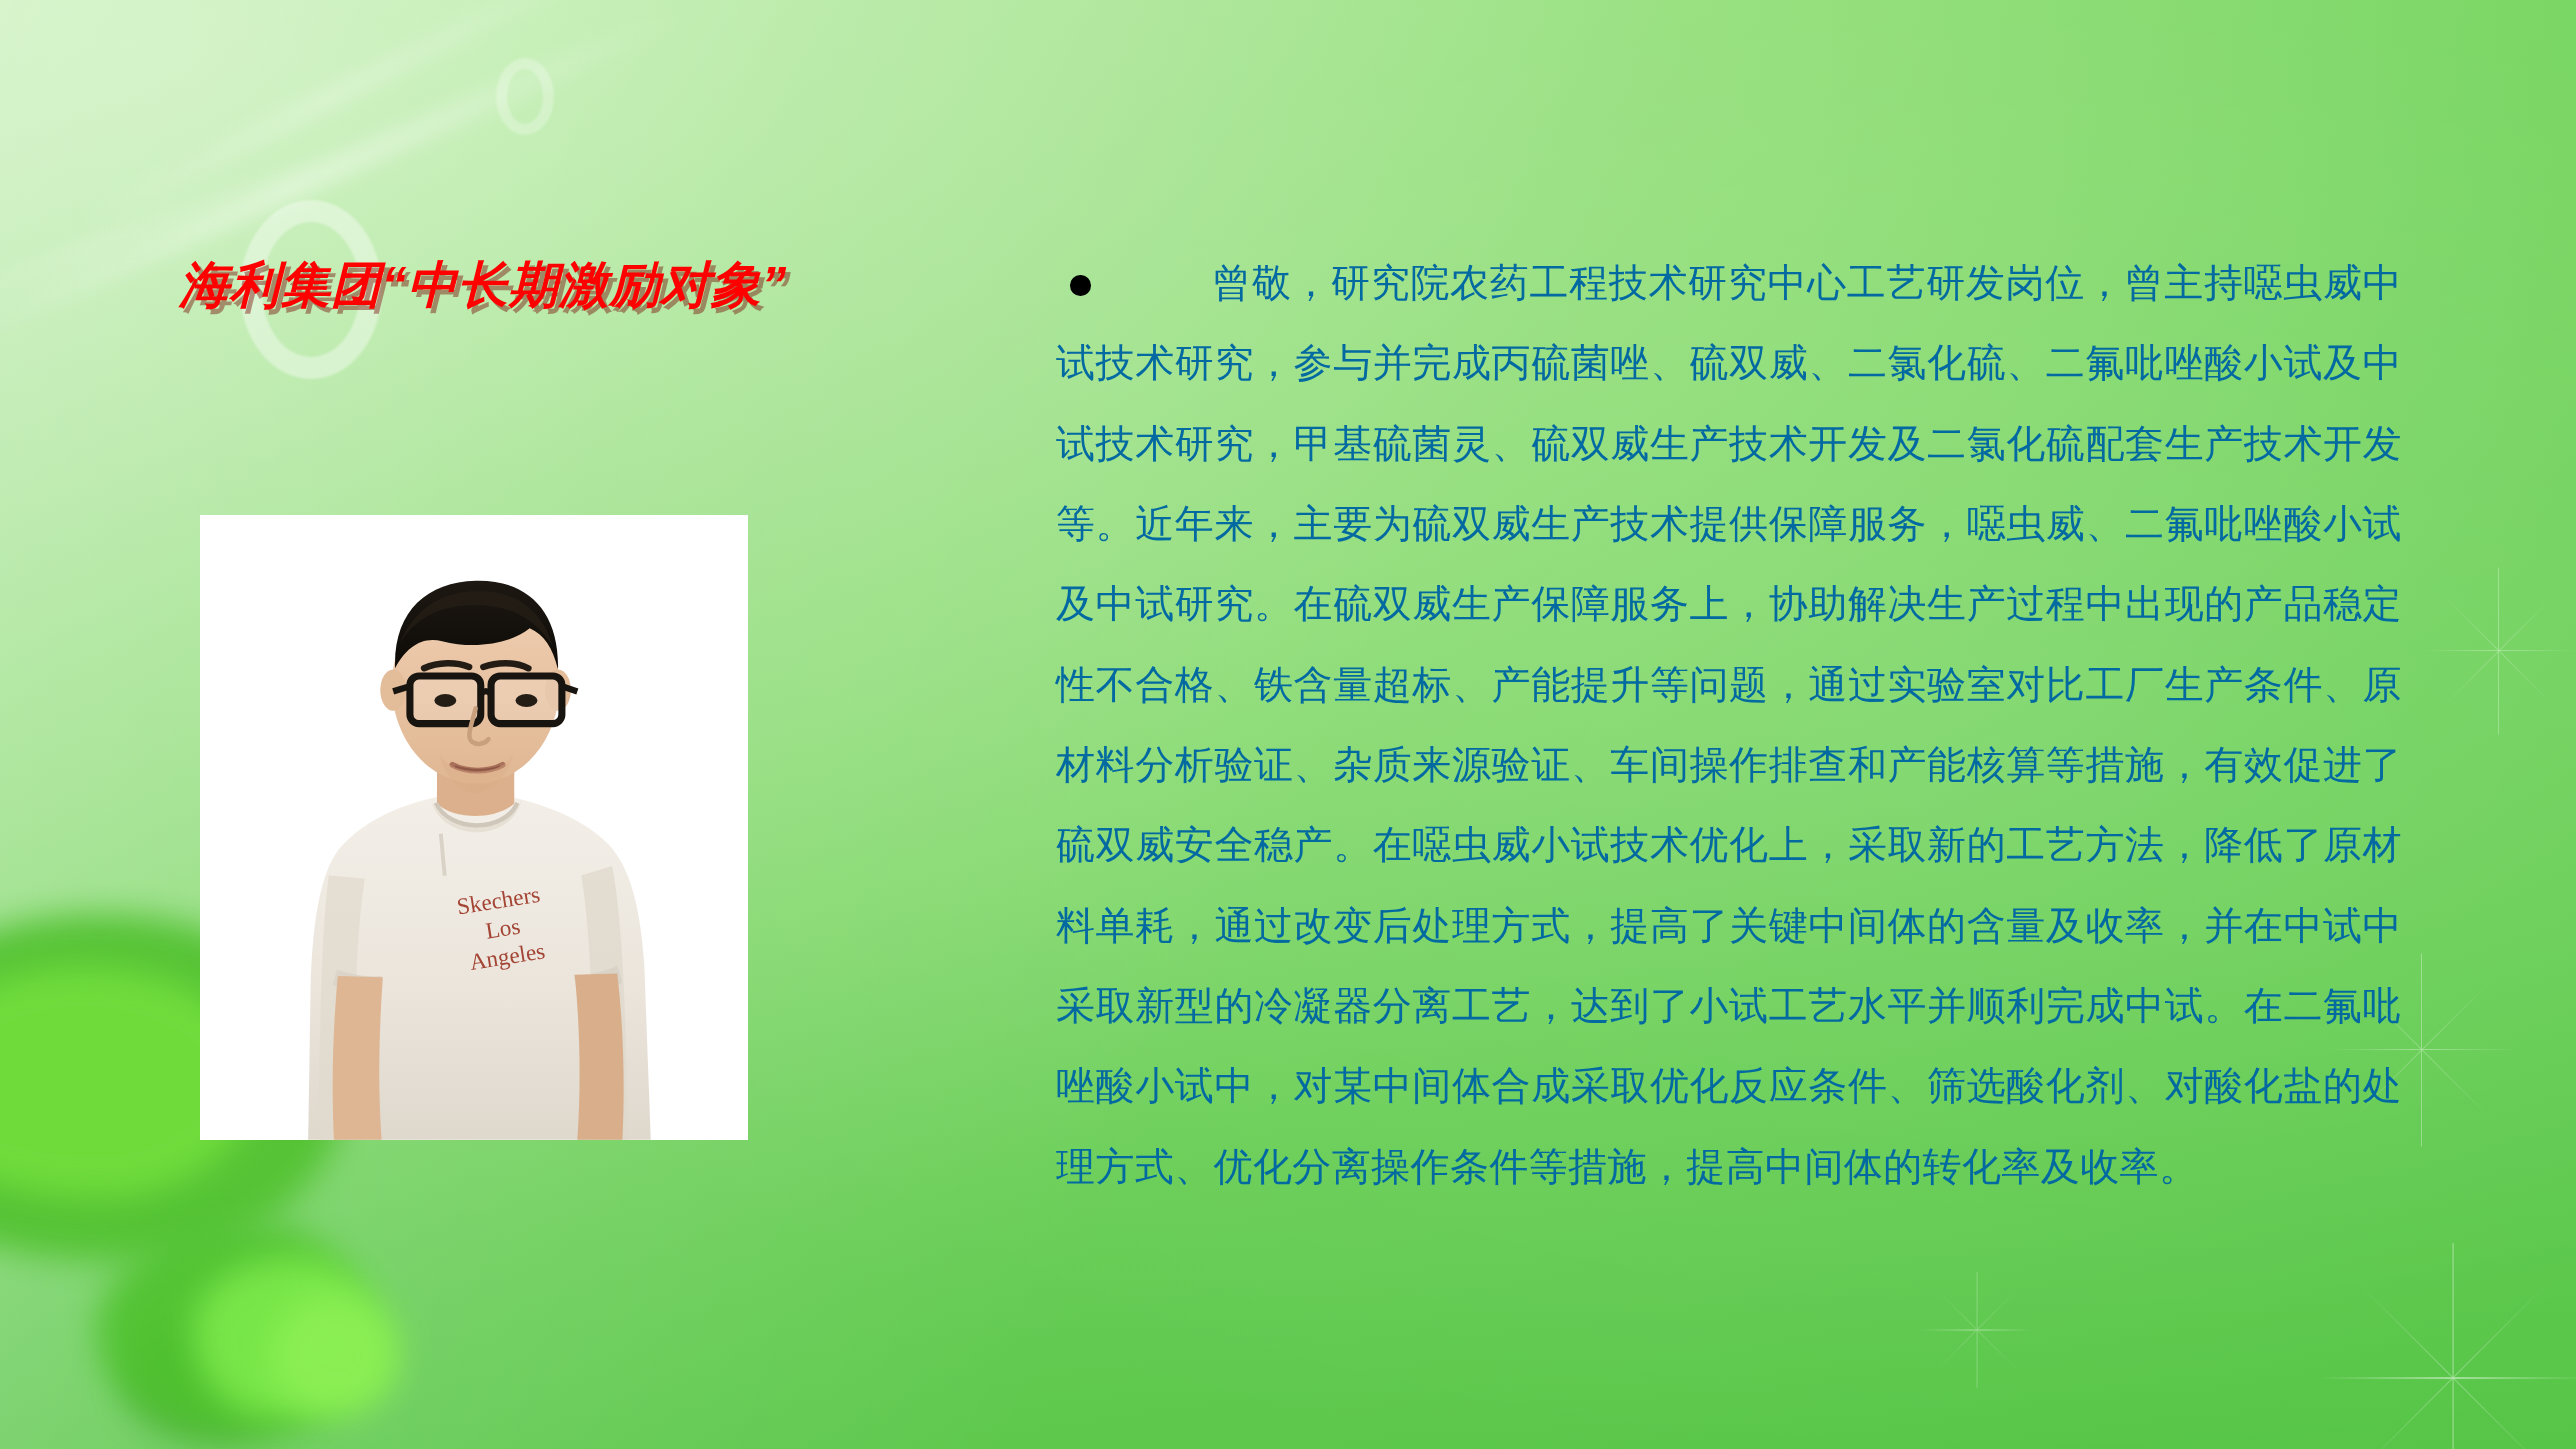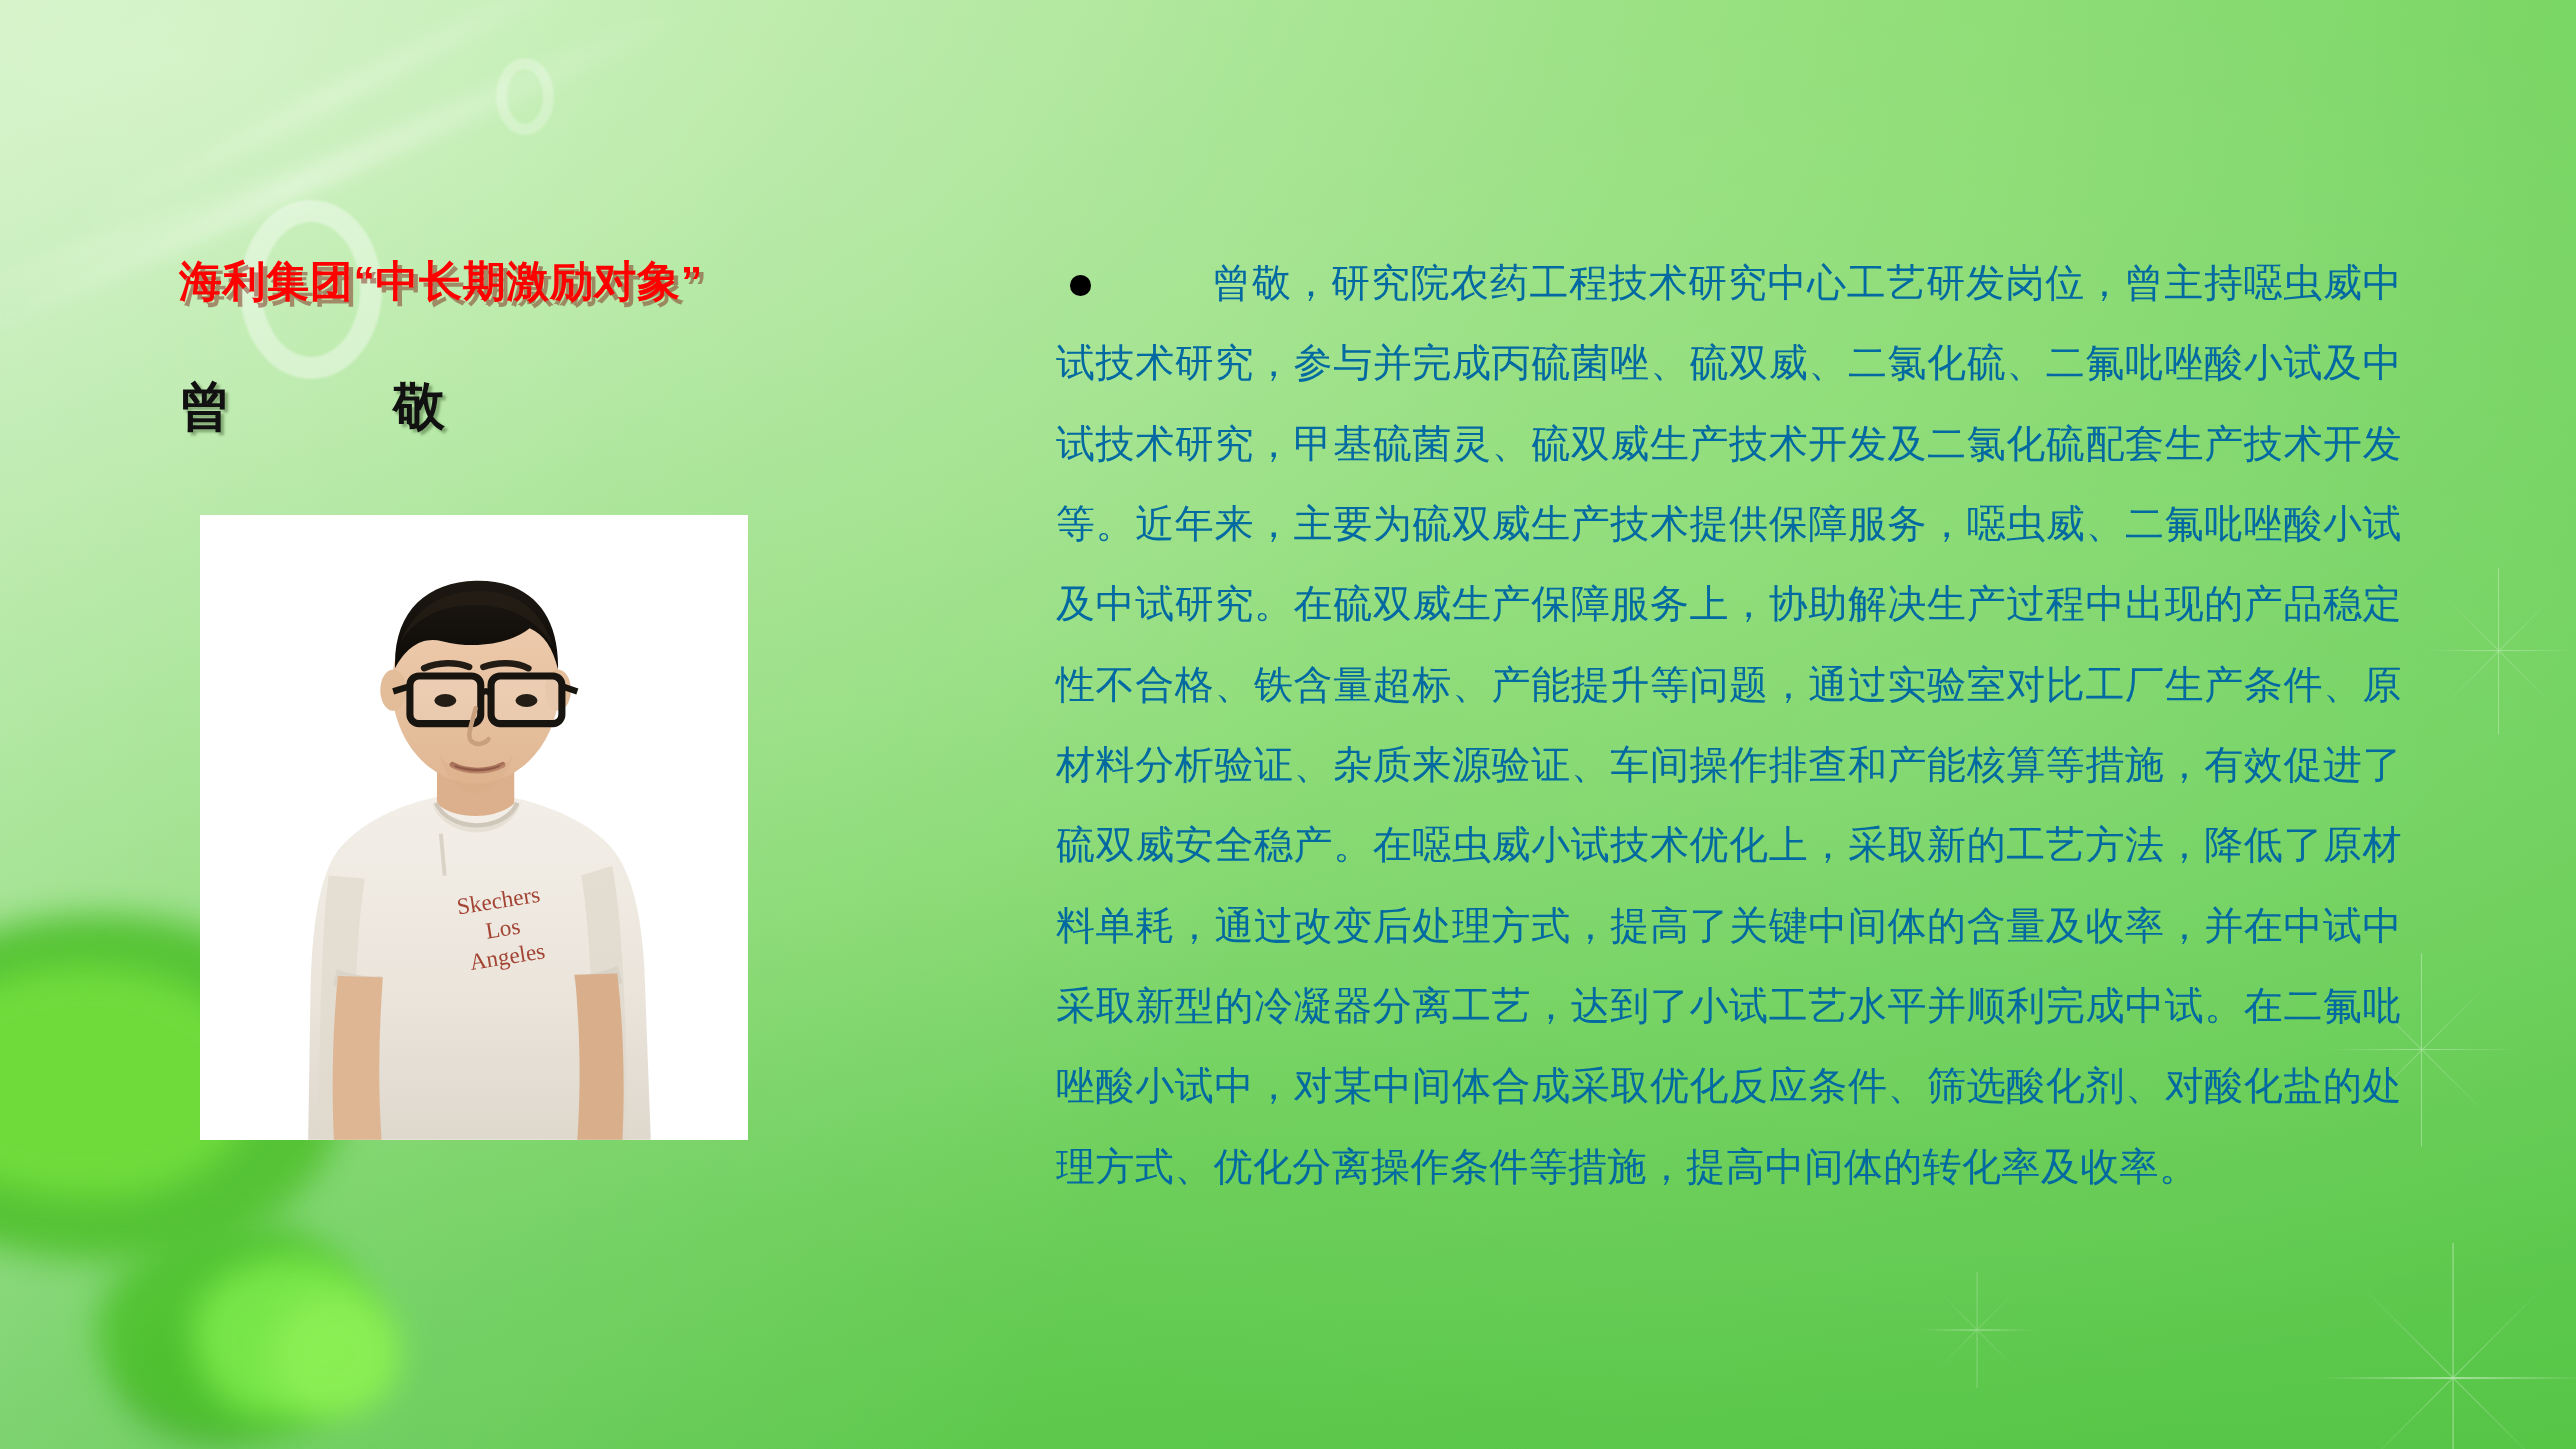--- a/index.html
+++ b/index.html
@@ -100,26 +100,27 @@
     left: 0; top: 0;
     width: 1005px; height: 1449px;
   }
 
   .slide-title {
     position: absolute;
     left: 179px;
     top: 258px;
     width: 805px;
     color: #ff0000;
-    font-size: 43px;
+    font-size: 50px;
     font-weight: 700;
     letter-spacing: 0.6px;
     line-height: 1.08;
     text-shadow: 4.5px 4.5px 0 rgba(120,20,10,0.45);
     white-space: nowrap;
+    font-style: italic;
   }
 
   .person-name {
     position: absolute;
     left: 179px;
     top: 372px;
     color: #111111;
     font-size: 52px;
     font-weight: 700;
     letter-spacing: 0.4em;
@@ -214,21 +215,20 @@
     <span class="sp-v"></span>
       <span class="sp-h"></span>
       <span class="sp-d1"></span>
       <span class="sp-d2"></span>
   </div>
 
   <div class="left-col">
 
     <div class="slide-title">海利集团“中长期激励对象”</div>
 
-    <div class="person-name">曾    敬</div>
 
     <div class="portrait-frame">
       <svg class="portrait-figure" viewBox="0 0 851 970" preserveAspectRatio="xMidYMid slice">
         <defs>
           <linearGradient id="shirtG" x1="0" y1="0" x2="0" y2="1">
             <stop offset="0%" stop-color="#f3efe8"></stop>
             <stop offset="55%" stop-color="#ebe5dc"></stop>
             <stop offset="100%" stop-color="#dfd8cd"></stop>
           </linearGradient>
           <linearGradient id="skinG" x1="0" y1="0" x2="0" y2="1">

